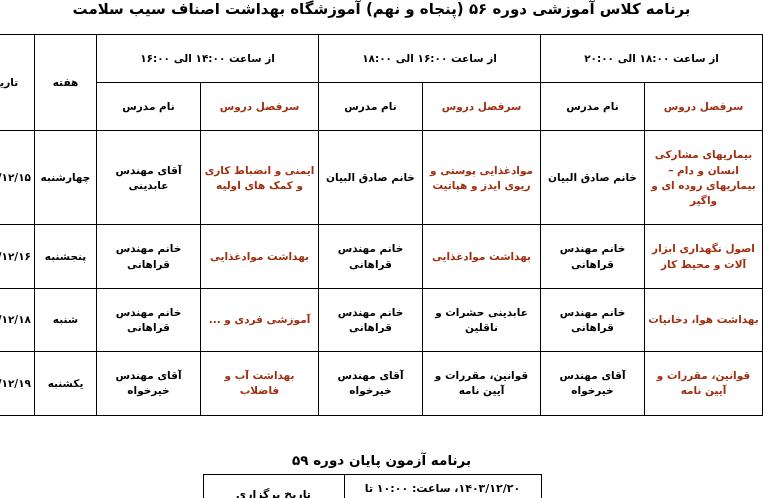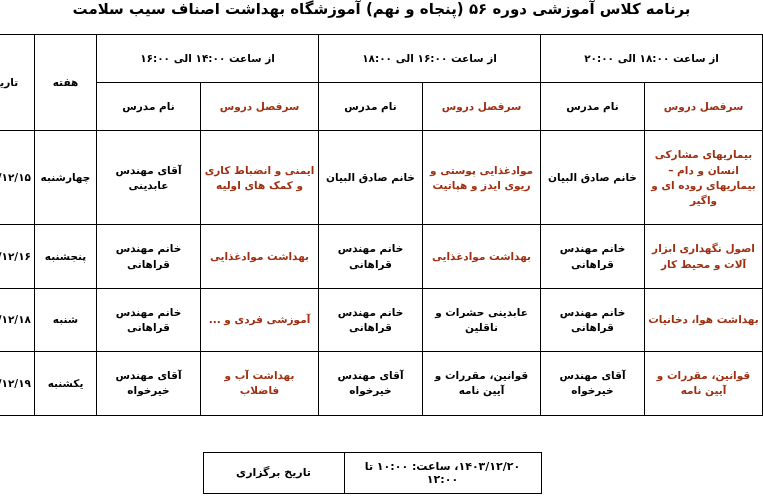--- a/index.html
+++ b/index.html
@@ -187,20 +187,21 @@
         <td class="topic">بهداشت آب و فاضلاب</td>
         <td class="teacher">آقای مهندس خیرخواه</td>
         <td class="small">یکشنبه</td>
         <td class="small">۱۴۰۲/۱۲/۱۹</td>
 
       </tr>
     </tbody>
   </table>
 
   <div class="exam-block">
+    <div class="exam-title">برنامه آزمون پایان دوره ۵۹</div>
     <table class="exam">
       <tbody>
         <tr>
           <td class="exam-value">۱۴۰۳/۱۲/۲۰، ساعت: ۱۰:۰۰ تا ۱۲:۰۰</td>
           <td class="exam-label">تاریخ برگزاری</td>
         </tr>
       </tbody>
     </table>
   </div>
 

